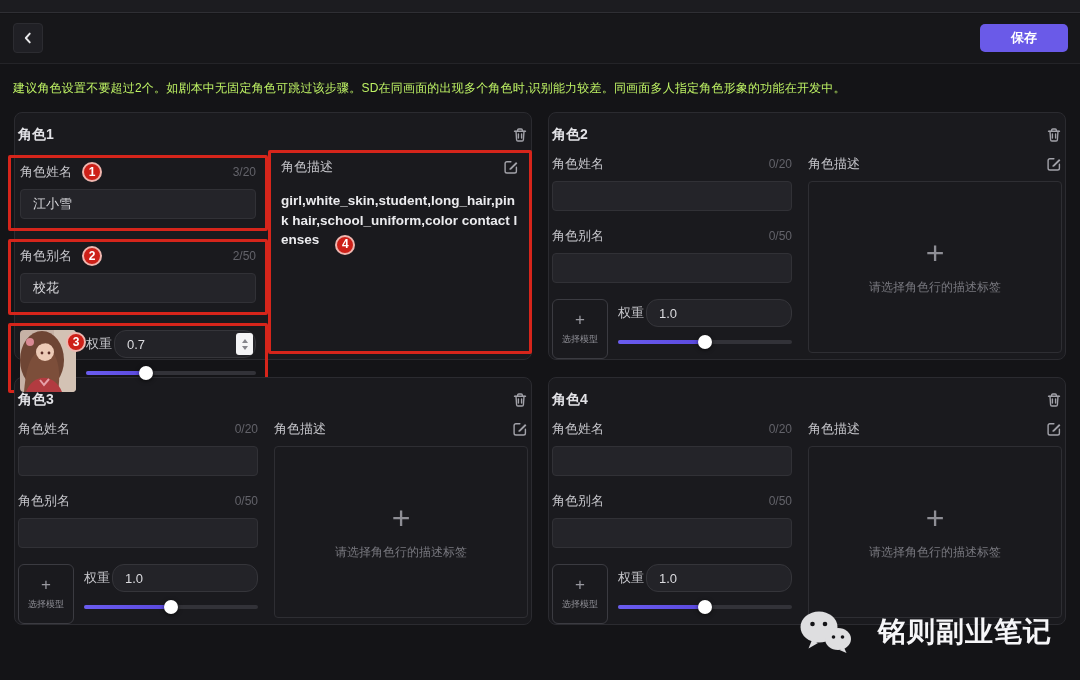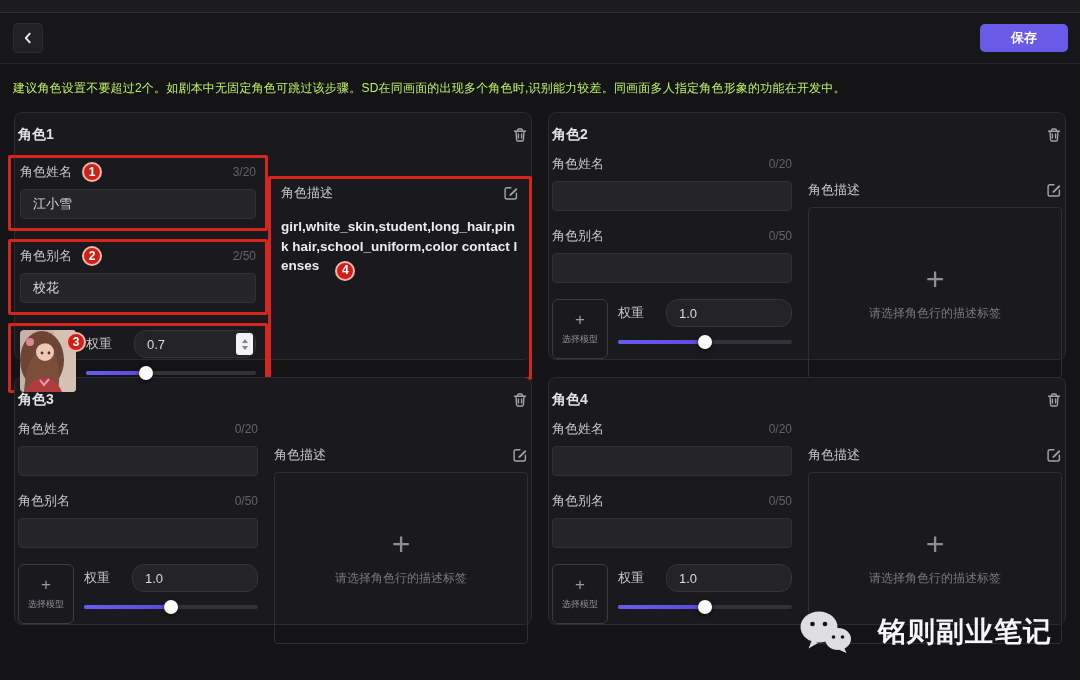--- a/index.html
+++ b/index.html
@@ -17,35 +17,35 @@
 
   
   .grid { position:absolute; top:112px; left:14px; width:1052px; display:grid; grid-template-columns:518px 518px; gap:17px 16px; }
   .panel { height:248px; background:#1a1a1e; border:1px solid #2b2b30; border-radius:8px; padding:12px 3px 10px; }
   .panel-head { display:flex; align-items:center; height:20px; margin-bottom:10px; }
   .panel-title { font-size:14px; font-weight:600; color:#e2e2e6; }
   .icon-btn { margin-left:auto; background:none; border:none; padding:0; cursor:pointer; display:flex; align-items:center; }
 
   .cols { display:flex; gap:16px; }
   .col-left { width:240px; flex:none; }
-  .col-right { flex:1; min-width:0;margin-top:26px; }
+  .col-right { flex:1; min-width:0; }
 
   .lrow { display:flex; align-items:center; height:18px; margin-bottom:8px; }
   .flabel { font-size:13px; color:#c6c6cb; }
   .counter { margin-left:auto; font-size:12px; color:#63636a; }
   .tinput { width:100%; height:30px; background:#242429; border:1px solid #313136; border-radius:4px; color:#d9d9dd; font-size:13px; padding:0 12px; outline:none; font-family:inherit; }
 
   .fgroup { margin-bottom:16px; }
   .fgroup.anno { border:3px solid var(--annotation,#d6251b); border-radius:2px; padding:5px 9px 9px; margin:0 -10px 8px -10px; }
 
   
   .wrow { display:flex; align-items:flex-start; gap:10px; height:62px; }
   .wrow.anno { border:3px solid var(--annotation,#d6251b); border-radius:2px; padding:4px 9px 6px; margin:0 -10px 0 -10px; height:70px; }
   .wcol { flex:1; min-width:0; }
-  .winline { display:flex; align-items:center; gap:22px; }
+  .winline { display:flex; align-items:center; gap:2px; }
   .winput-wrap { flex:1; position:relative; }
   .winput { width:100%; height:28px; background:#232328; border:1px solid #35353a; border-radius:12px; color:#dadade; font-size:13px; padding:0 26px 0 12px; outline:none; font-family:inherit; }
   .stepper { position:absolute; right:3px; top:3px; width:17px; height:22px; background:#f4f4f6; border-radius:3px; display:flex; flex-direction:column; align-items:center; justify-content:center; gap:3px; cursor:pointer; }
   .step-up { width:0; height:0; border-left:3.5px solid transparent; border-right:3.5px solid transparent; border-bottom:4.5px solid #84848b; }
   .step-down { width:0; height:0; border-left:3.5px solid transparent; border-right:3.5px solid transparent; border-top:4.5px solid #84848b; }
   .slider { margin-top:13px; height:4px; background:#323238; border-radius:2px; position:relative; cursor:pointer; }
   .fill { height:100%; background:linear-gradient(90deg,#6a5cf0,var(--slider,#5a49dd)); border-radius:2px; position:relative; }
   .thumb { position:absolute; right:-7px; top:50%; transform:translateY(-50%); width:14px; height:14px; background:#fff; border-radius:50%; box-shadow:0 1px 4px rgba(0,0,0,.6); cursor:grab; }
 
   .avatar { width:56px; height:62px; border-radius:4px; overflow:hidden; flex:none; position:relative; }

